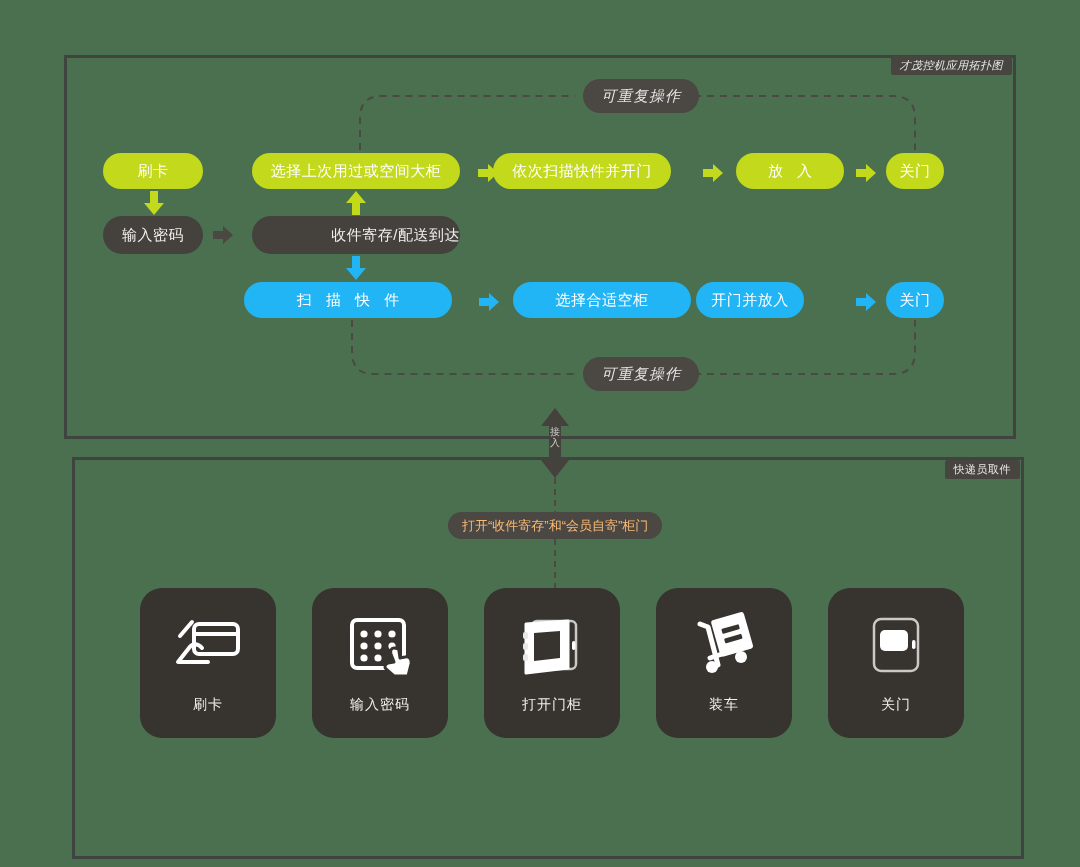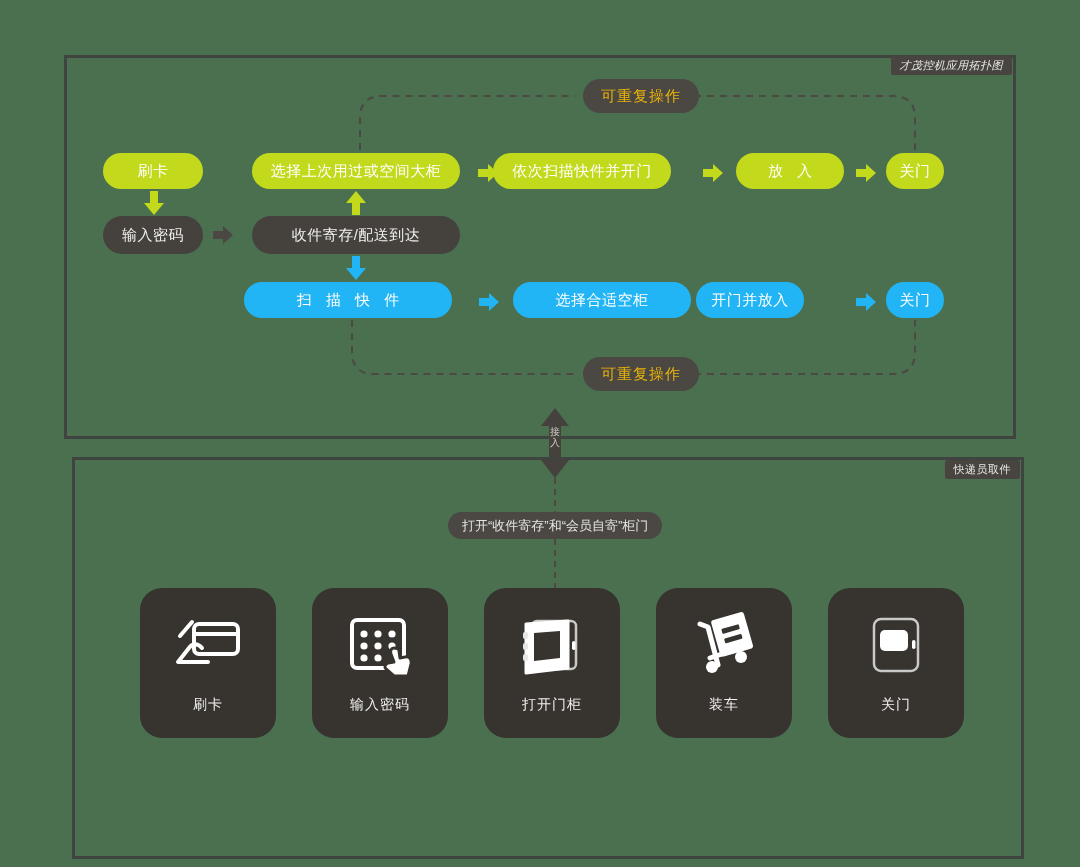--- a/index.html
+++ b/index.html
@@ -74,28 +74,29 @@
   .arrow-v {
     position: absolute;
     width: 20px;
     height: 24px;
   }
 
   
   .loop-label {
     position: absolute;
     background: #4b4743;
-    color: #eab308;
+    color: #e5e5e5;
     font-size: 15px;
     height: 34px;
     line-height: 34px;
     padding: 0 18px;
     border-radius: 17px;
     white-space: nowrap;
     letter-spacing: 1px;
+    font-style: italic;
   }
 
   
   #link-arrow {
     position: absolute;
     left: 536px;
     top: 408px;
     width: 38px;
     height: 70px;
   }
@@ -109,21 +110,21 @@
     line-height: 11px;
     letter-spacing: 0px;
   }
   #link-arrow .lbl span { display: block; }
 
   #open-cab-label {
     position: absolute;
     left: 448px;
     top: 512px;
     background: #4b4743;
-    color: #e5e5e5;
+    color: #fdba74;
     font-size: 13px;
     height: 27px;
     line-height: 27px;
     padding: 0 14px;
     border-radius: 14px;
     white-space: nowrap;
   }
 
   
   .card {
@@ -233,21 +234,21 @@
   <div class="pill dark" style="left:103px; top:216px; width:100px; height:38px;">
     <span>输入密码</span>
   </div>
 
   <div class="arrow-h" style="left:213px; top:226px;">
     <svg viewBox="0 0 20 18" width="20" height="18">
         <path d="M0,5 L10,5 L10,0 L20,9 L10,18 L10,13 L0,13 Z" fill="#4b4743"></path>
       </svg>
   </div>
 
-  <div class="pill dark" style="left:252px; top:216px; width:208px; height:38px;">
+  <div class="pill dark" style="left:252px; top:216px; width:208px; height:38px;justify-content:flex-end;">
     <span>收件寄存/配送到达</span>
   </div>
 
   <div class="arrow-v" style="left:346px; top:256px;">
     <svg viewBox="0 0 20 24" width="20" height="24">
         <path d="M6,0 L14,0 L14,12 L20,12 L10,24 L0,12 L6,12 Z" fill="#22b5f5"></path>
       </svg>
   </div>
 
   <div class="pill blue wide-space" style="left:244px; top:282px; width:208px;">

